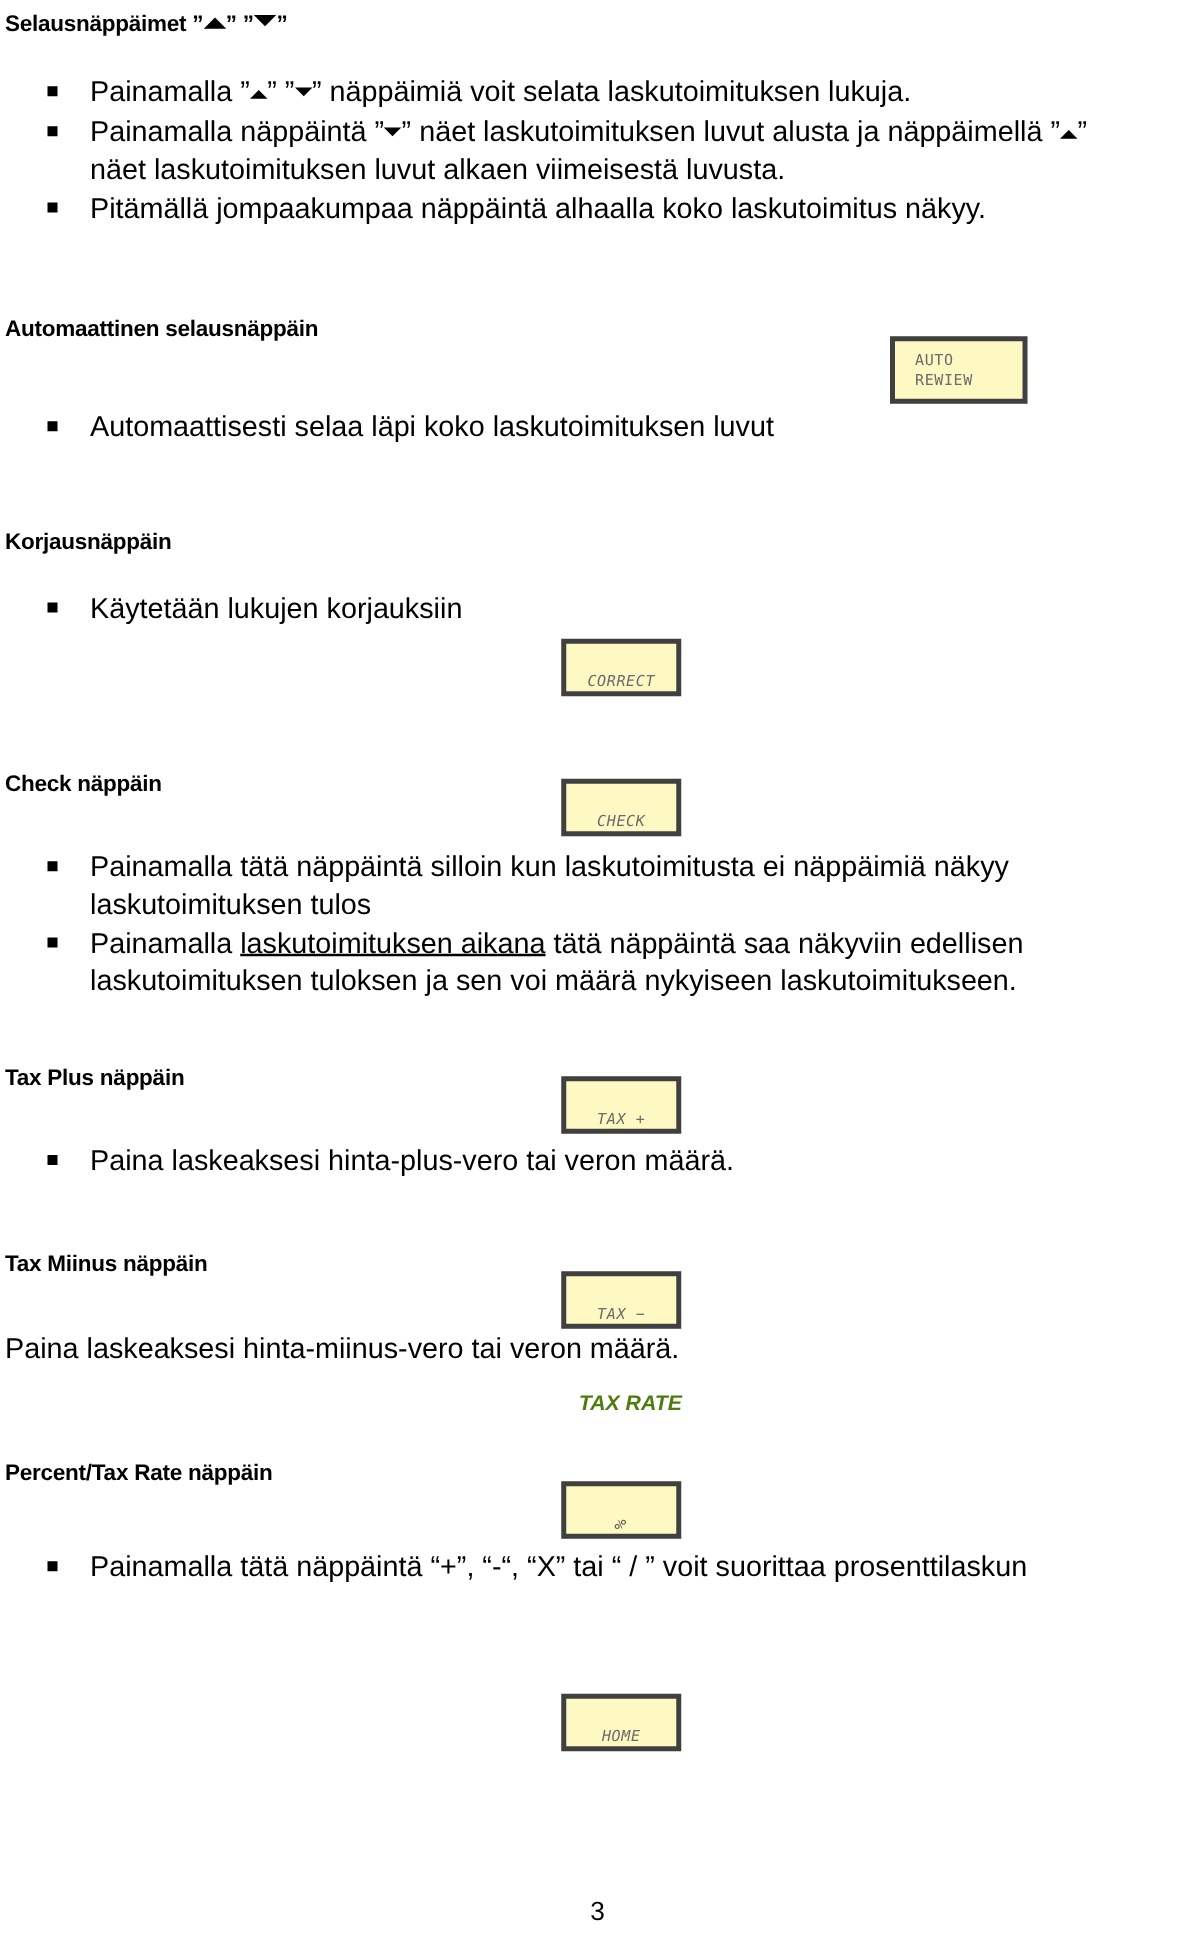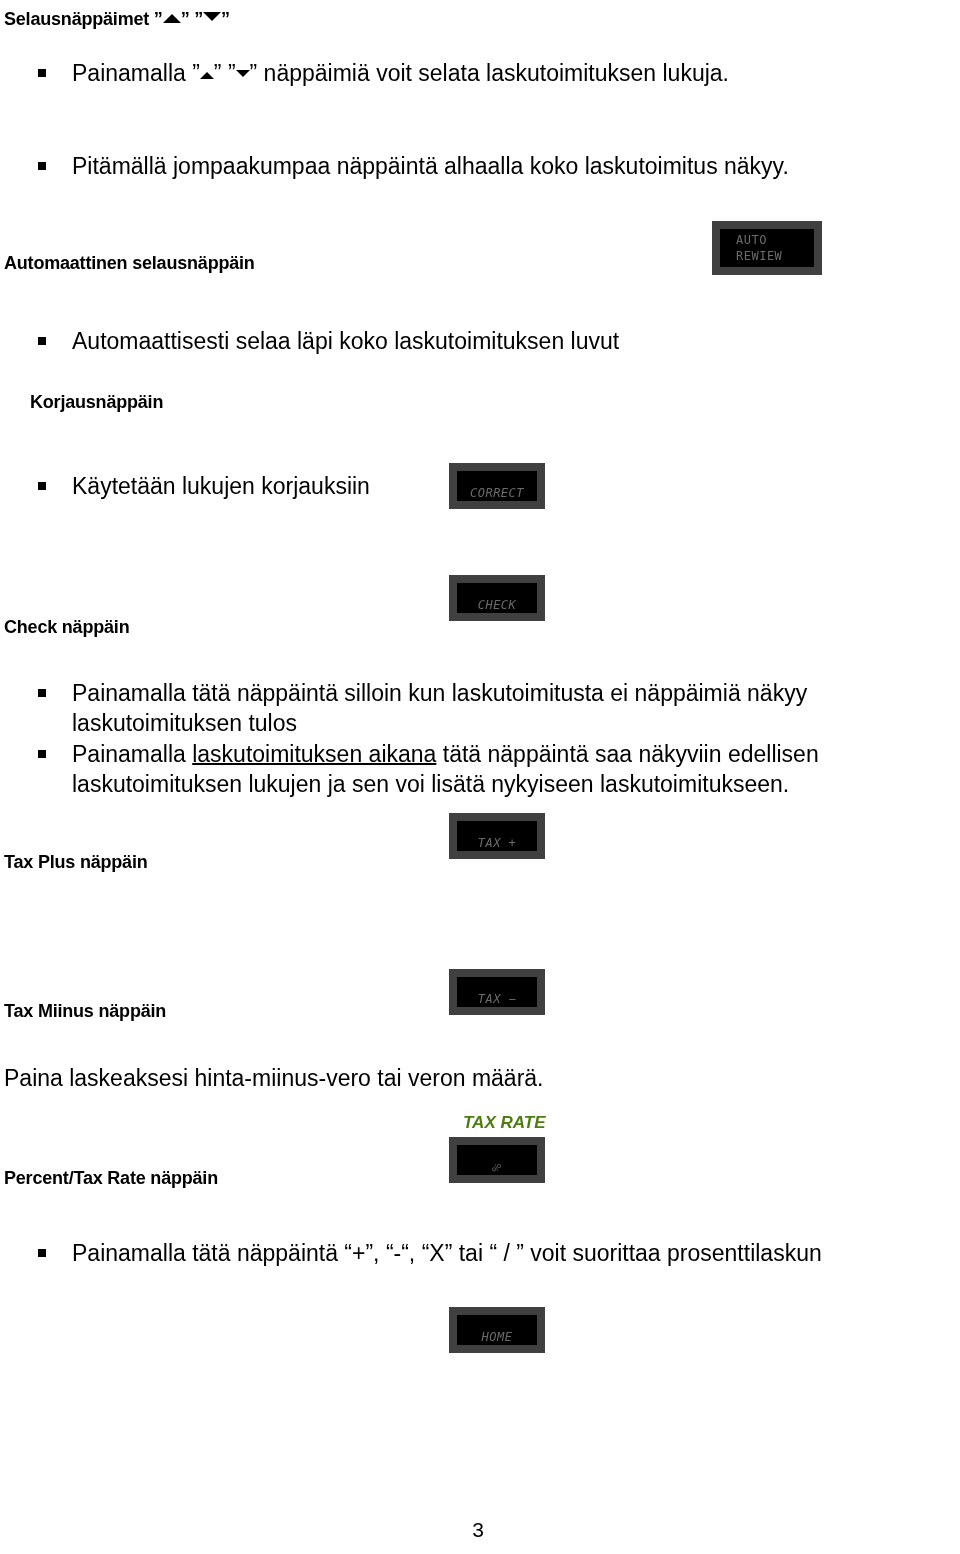--- a/index.html
+++ b/index.html
@@ -75,23 +75,24 @@
 
   .arrow-up.small { border-left-width: 7px; border-right-width: 7px; border-bottom-width: 7px; }
   .arrow-dn.small { border-left-width: 7px; border-right-width: 7px; border-top-width: 7px; }
 
   .q { font-weight: inherit; }
 
   
   .keybox {
     position: absolute;
     box-sizing: border-box;
-    border: 8px solid #404040;
-    background: #000000;
+    border: 4px solid #404040;
+    background: #fef9c3;
     display: flex;
+    margin-top: 48px;
   }
   .keybox .klabel {
     font-family: "DejaVu Sans Mono", "Liberation Mono", monospace;
     font-size: 12px;
     line-height: 16px;
     color: #6b6b6b;
     letter-spacing: 0.5px;
     white-space: pre-line;
   }
   .keybox.center { align-items: flex-end; justify-content: center; }
@@ -136,39 +137,43 @@
   <div class="abs heading" style="left:4px; top:4px;">
     <span>Selausnäppäimet </span><span class="q">”</span><span class="arrow-up"></span><span class="q">”</span>
     <span class="q">”</span><span class="arrow-dn"></span><span class="q">”</span>
   </div>
 
   <div class="bullet-row" style="left:38px; top:58px; width:880px;">
     <span class="bullet-mark"></span>
     <span class="bullet-text"><span>Painamalla ”</span><span class="arrow-up small"></span><span>” ”</span><span class="arrow-dn small"></span><span>” näppäimiä voit selata laskutoimituksen lukuja.</span></span>
   </div>
 
+  <div class="bullet-row" style="left:38px; top:90px; width:900px;">
+    <span class="bullet-mark"></span>
+    <span class="bullet-text"><span>Painamalla näppäintä ”</span><span class="arrow-dn small"></span><span>” näet laskutoimituksen luvut alusta ja näppäimellä ”</span><span class="arrow-up small"></span><span>”</span><span class="cont">näet laskutoimituksen luvut alkaen viimeisestä luvusta.</span></span>
+  </div>
 
   <div class="bullet-row" style="left:38px; top:151px; width:900px;text-align:right;">
     <span class="bullet-mark"></span>
     <span class="bullet-text">Pitämällä jompaakumpaa näppäintä alhaalla koko laskutoimitus näkyy.</span>
   </div>
 
   <div class="abs heading" style="left:4px; top:248px;">Automaattinen selausnäppäin</div>
 
   <div class="keybox tl" style="left:712px; top:221px; width:110px; height:54px;">
     <span class="klabel">AUTO
 REWIEW</span>
   </div>
 
   <div class="bullet-row" style="left:38px; top:326px; width:880px;">
     <span class="bullet-mark"></span>
     <span class="bullet-text">Automaattisesti selaa läpi koko laskutoimituksen luvut</span>
   </div>
 
-  <div class="abs heading" style="left:4px; top:387px;margin-left:26px;">Korjausnäppäin</div>
+  <div class="abs heading" style="left:4px; top:418px;">Korjausnäppäin</div>
 
   <div class="bullet-row" style="left:38px; top:471px; width:420px;">
     <span class="bullet-mark"></span>
     <span class="bullet-text">Käytetään lukujen korjauksiin</span>
   </div>
 
   <div class="keybox center" style="left:449px; top:463px; width:96px; height:46px;">
     <span class="klabel italic">CORRECT</span>
   </div>
 
@@ -178,29 +183,33 @@
 
   <div class="abs heading" style="left:4px; top:612px;">Check näppäin</div>
 
   <div class="bullet-row" style="left:38px; top:678px; width:900px;">
     <span class="bullet-mark"></span>
     <span class="bullet-text"><span>Painamalla tätä näppäintä silloin kun laskutoimitusta ei näppäimiä näkyy</span><span class="cont">laskutoimituksen tulos</span></span>
   </div>
 
   <div class="bullet-row" style="left:38px; top:739px; width:900px;">
     <span class="bullet-mark"></span>
-    <span class="bullet-text"><span>Painamalla </span><u>laskutoimituksen aikana</u><span> tätä näppäintä saa näkyviin edellisen</span><span class="cont">laskutoimituksen lukujen ja sen voi lisätä nykyiseen laskutoimitukseen.</span></span>
+    <span class="bullet-text"><span>Painamalla </span><u>laskutoimituksen aikana</u><span> tätä näppäintä saa näkyviin edellisen</span><span class="cont">laskutoimituksen tuloksen ja sen voi määrä nykyiseen laskutoimitukseen.</span></span>
   </div>
 
   <div class="keybox center" style="left:449px; top:813px; width:96px; height:46px;">
     <span class="klabel italic">TAX +</span>
   </div>
 
   <div class="abs heading" style="left:4px; top:847px;">Tax Plus näppäin</div>
 
+  <div class="bullet-row" style="left:38px; top:913px; width:700px;">
+    <span class="bullet-mark"></span>
+    <span class="bullet-text">Paina laskeaksesi hinta-plus-vero tai veron määrä.</span>
+  </div>
 
   <div class="keybox center" style="left:449px; top:969px; width:96px; height:46px;">
     <span class="klabel italic">TAX −</span>
   </div>
 
   <div class="abs heading" style="left:4px; top:996px;">Tax Miinus näppäin</div>
 
   <div class="abs body-line" style="left:4px; top:1064px;">Paina laskeaksesi hinta-miinus-vero tai veron määrä.</div>
 
   <div class="rate-label" style="left:463px; top:1113px;">TAX RATE</div>

